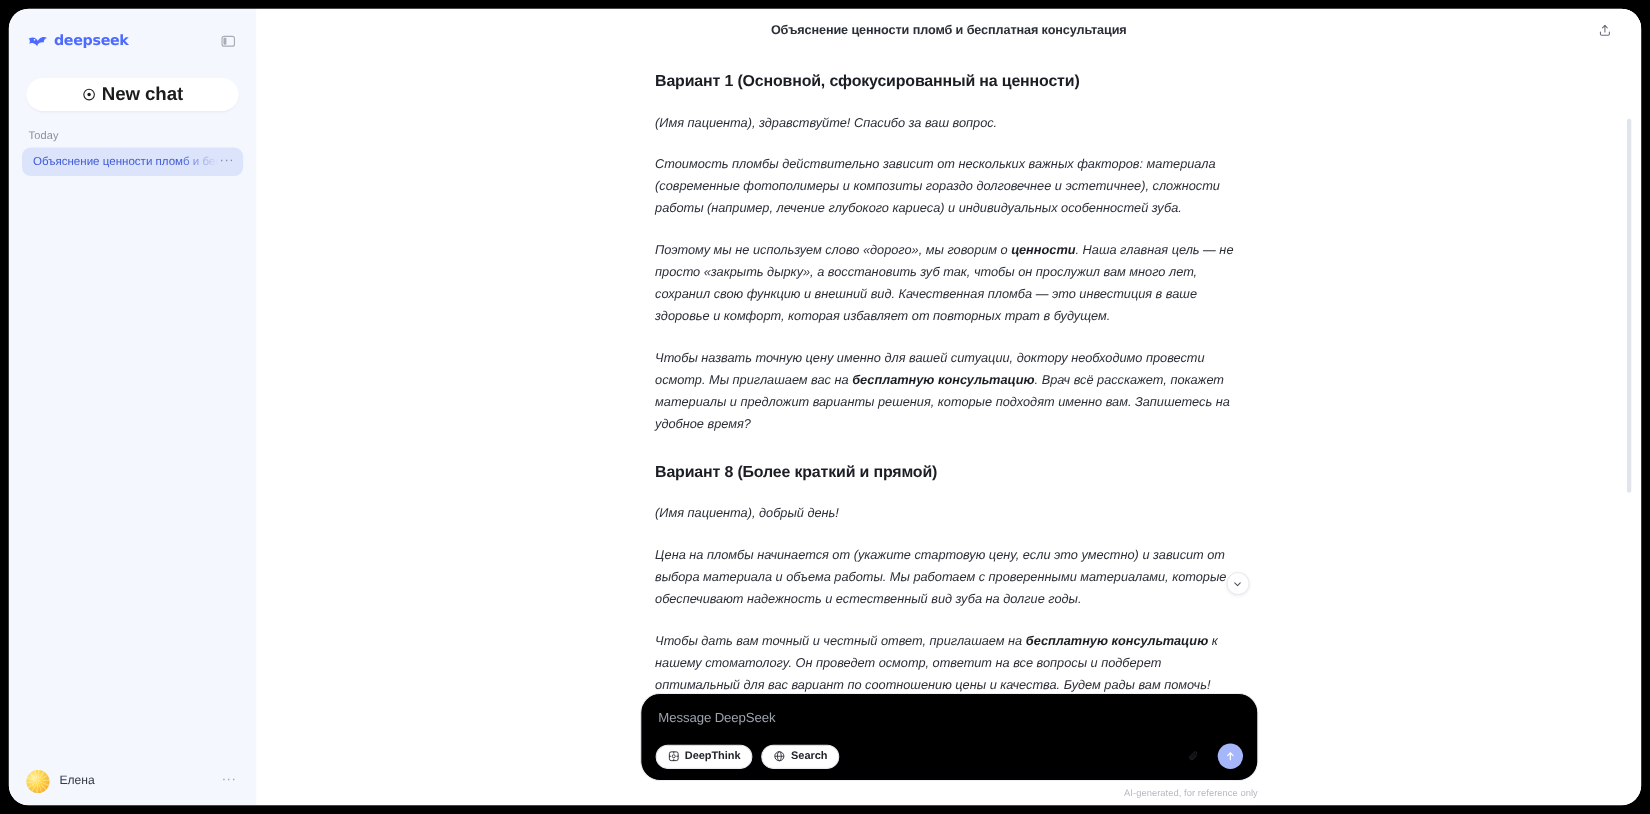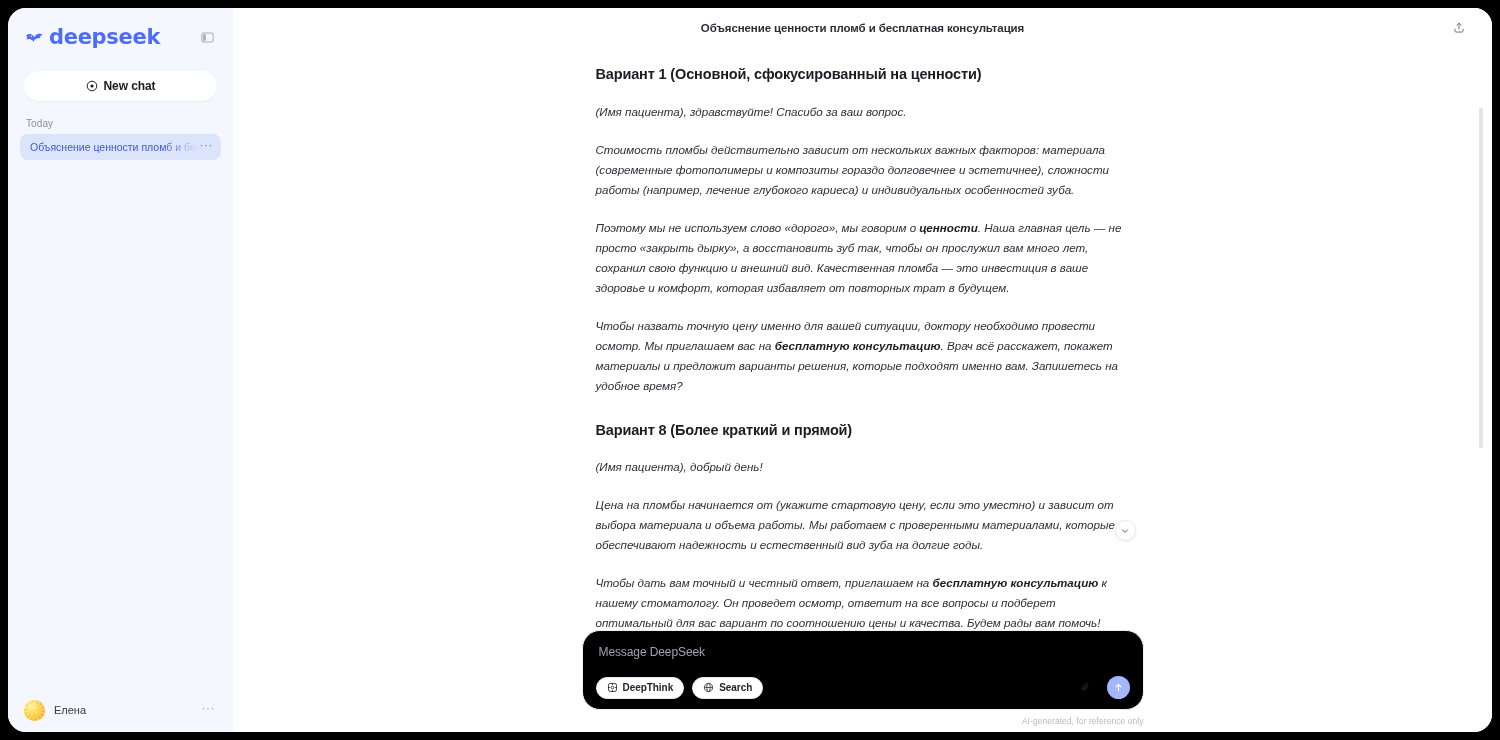--- a/index.html
+++ b/index.html
@@ -36,21 +36,21 @@
     display: flex;
     align-items: center;
     justify-content: space-between;
     padding: 14px 16px 0 17px;
     height: 44px;
   }
 
   .logo-wrap { display: flex; align-items: center; gap: 5px; }
   .logo-mark { width: 19px; height: 19px; display: block; }
   .logo-text {
-    font-size: 21px;
+    font-size: 13px;
     font-weight: 700;
     color: #4D6BFE;
     letter-spacing: -0.3px;
     line-height: 1;
     font-family: "DejaVu Sans", sans-serif;
   }
 
   .panel-toggle {
     width: 20px; height: 20px;
     display: flex; align-items: center; justify-content: center;
@@ -64,21 +64,21 @@
     background: #FFFFFF;
     border-radius: 15px;
     display: flex;
     align-items: center;
     justify-content: center;
     gap: 6px;
     cursor: pointer;
     box-shadow: 0 1px 2px rgba(16,24,40,.05);
   }
   .new-chat-label {
-    font-size: 12px;
+    font-size: 17px;
     font-weight: 700;
     color: #1B1C1D;
     letter-spacing: -.1px;
   }
 
   .section-label {
     margin: 17px 0 5px 18px;
     font-size: 10px;
     color: #8B8F9B;
     letter-spacing: .1px;

